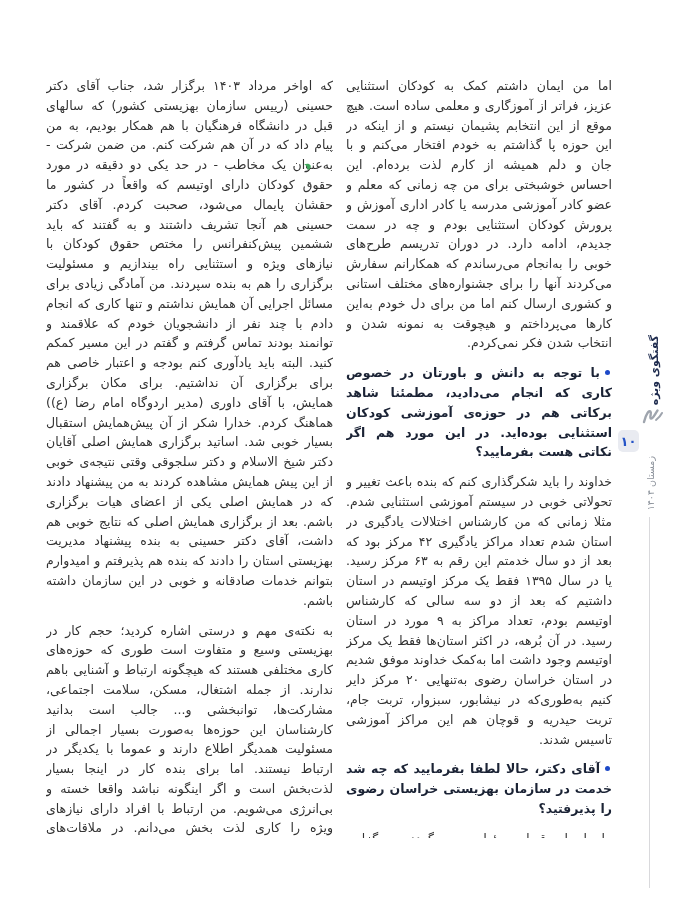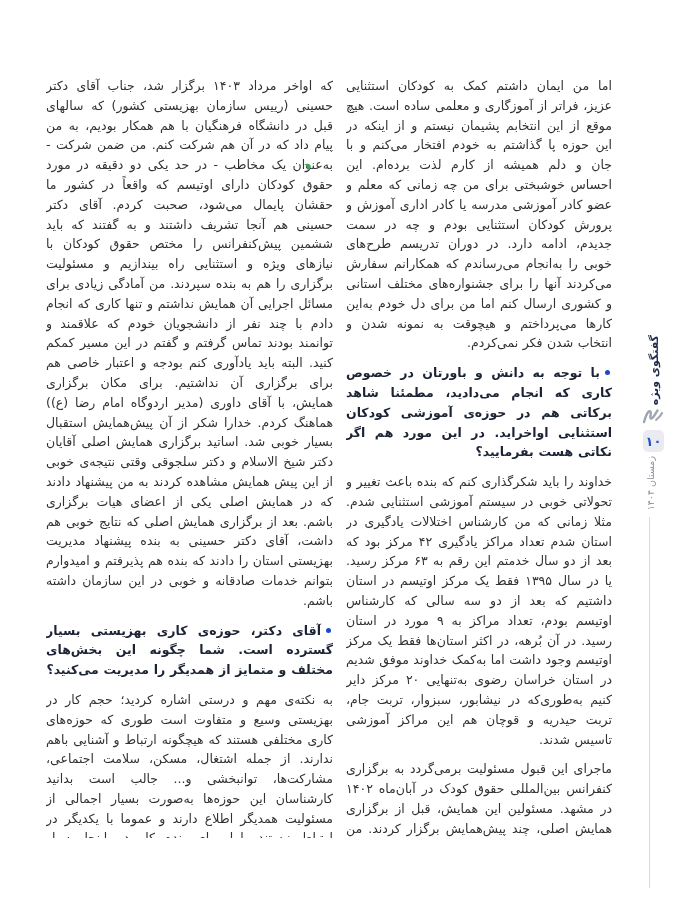--- a/index.html
+++ b/index.html
@@ -26,21 +26,21 @@
   }
 
   
   .v-label{
     position:absolute;top:335px;right:52px;transform-origin:top right;
     transform:rotate(-90deg);white-space:nowrap;direction:rtl;
     font-size:11px;font-weight:bold;color:#1e2b4e;letter-spacing:0;
   }
   .logo-wrap{position:absolute;left:642px;top:404px;width:22px;height:24px;}
   .page-badge{
-    position:absolute;left:643px;top:430px;width:21px;height:22px;
+    position:absolute;left:618px;top:430px;width:21px;height:22px;
     background:#e9ebf1;border-radius:5px;display:flex;align-items:center;
     justify-content:center;font-size:13px;font-weight:bold;color:#2453c7;
   }
   .v-date{
     position:absolute;top:456px;right:55px;transform-origin:top right;
     transform:rotate(-90deg);white-space:nowrap;direction:rtl;
     font-size:9.5px;color:#8d939c;
   }
   .side-rule{
     position:absolute;left:649px;top:517px;width:1px;height:371px;
@@ -50,28 +50,28 @@
   
   .green-mark{position:absolute;left:303px;top:156px;width:9px;height:10px;}
 </style>
 </head>
 <body>
 
 <div class="page">
 
   <div class="col col-right">
     <p class="para">اما من ایمان داشتم کمک به کودکان استثنایی عزیز، فراتر از آموزگاری و معلمی ساده است. هیچ موقع از این انتخابم پشیمان نیستم و از اینکه در این حوزه پا گذاشتم به خودم افتخار می‌کنم و با جان و دلم همیشه از کارم لذت برده‌ام. این احساس خوشبختی برای من چه زمانی که معلم و عضو کادر آموزشی مدرسه یا کادر اداری آموزش و پرورش کودکان استثنایی بودم و چه در سمت جدیدم، ادامه دارد. در دوران تدریسم طرح‌های خوبی را به‌انجام می‌رساندم که همکارانم سفارش می‌کردند آنها را برای جشنواره‌های مختلف استانی و کشوری ارسال کنم اما من برای دل خودم به‌این کارها می‌پرداختم و هیچوقت به نمونه شدن و انتخاب شدن فکر نمی‌کردم.</p>
-    <p class="para question"><span class="bullet"></span><span>با توجه به دانش و باورتان در خصوص کاری که انجام می‌دادید، مطمئنا شاهد برکاتی هم در حوزه‌ی آموزشی کودکان استثنایی اواخر‌اید. در این مورد هم اگر نکاتی هست بفرمایید؟</span></p>
+    <p class="para question"><span class="bullet"></span><span>با توجه به دانش و باورتان در خصوص کاری که انجام می‌دادید، مطمئنا شاهد برکاتی هم در حوزه‌ی آموزشی کودکان استثنایی بوده‌اید. در این مورد هم اگر نکاتی هست بفرمایید؟</span></p>
     <p class="para">خداوند را باید شکرگذاری کنم که بنده باعث تغییر و تحولاتی خوبی در سیستم آموزشی استثنایی شدم. مثلا زمانی که من کارشناس اختلالات یادگیری در استان شدم تعداد مراکز یادگیری ۴۲ مرکز بود که بعد از دو سال خدمتم این رقم به ۶۳ مرکز رسید. یا در سال ۱۳۹۵ فقط یک مرکز اوتیسم در استان داشتیم که بعد از دو سه سالی که کارشناس اوتیسم بودم، تعداد مراکز به ۹ مورد در استان رسید. در آن بُرهه، در اکثر استان‌ها فقط یک مرکز اوتیسم وجود داشت اما به‌کمک خداوند موفق شدیم در استان خراسان رضوی به‌تنهایی ۲۰ مرکز دایر کنیم به‌طوری‌که در نیشابور، سبزوار، تربت جام، تربت حیدریه و قوچان هم این مراکز آموزشی تاسیس شدند.</p>
+    <p class="para question"><span class="bullet"></span><span>آقای دکتر، حالا لطفا بفرمایید که چه شد خدمت در سازمان بهزیستی خراسان رضوی را پذیرفتید؟</span></p>
     <p class="para">ماجرای این قبول مسئولیت برمی‌گردد به برگزاری کنفرانس بین‌المللی حقوق کودک در آبان‌ماه ۱۴۰۲ در مشهد. مسئولین این همایش، قبل از برگزاری همایش اصلی، چند پیش‌همایش برگزار کردند. من به‌صورت اتفاقی در یکی از جلسات این پیش‌همایش‌ها که در هتل هما برگزار می‌شد، شرکت کردم. برای پیش‌همایش بعدی</p>
   </div>
 
   <div class="col col-left">
     <p class="para">که اواخر مرداد ۱۴۰۳ برگزار شد، جناب آقای دکتر حسینی (رییس سازمان بهزیستی کشور) که سالهای قبل در دانشگاه فرهنگیان با هم همکار بودیم، به من پیام داد که در آن هم شرکت کنم. من ضمن شرکت - به‌عنوان یک مخاطب - در حد یکی دو دقیقه در مورد حقوق کودکان دارای اوتیسم که واقعاً در کشور ما حقشان پایمال می‌شود، صحبت کردم. آقای دکتر حسینی هم آنجا تشریف داشتند و به گفتند که باید ششمین پیش‌کنفرانس را مختص حقوق کودکان با نیازهای ویژه و استثنایی راه بیندازیم و مسئولیت برگزاری را هم به بنده سپردند. من آمادگی زیادی برای مسائل اجرایی آن همایش نداشتم و تنها کاری که انجام دادم با چند نفر از دانشجویان خودم که علاقمند و توانمند بودند تماس گرفتم و گفتم در این مسیر کمکم کنید. البته باید یادآوری کنم بودجه و اعتبار خاصی هم برای برگزاری آن نداشتیم. برای مکان برگزاری همایش، با آقای داوری (مدیر اردوگاه امام رضا (ع)) هماهنگ کردم. خدارا شکر از آن پیش‌همایش استقبال بسیار خوبی شد. اساتید برگزاری همایش اصلی آقایان دکتر شیخ الاسلام و دکتر سلجوقی وقتی نتیجه‌ی خوبی از این پیش همایش مشاهده کردند به من پیشنهاد دادند که در همایش اصلی یکی از اعضای هیات برگزاری باشم. بعد از برگزاری همایش اصلی که نتایج خوبی هم داشت، آقای دکتر حسینی به بنده پیشنهاد مدیریت بهزیستی استان را دادند که بنده هم پذیرفتم و امیدوارم بتوانم خدمات صادقانه و خوبی در این سازمان داشته باشم.</p>
-    <p class="para question"><span class="bullet"></span><span>آقای دکتر، حوزه‌ی کاری بهزیستی بسیار گسترده است. شما چگونه این بخش‌های مختلف و متمایز از همدیگر را مدیریت می‌کنید؟</span></p>
     <p class="para">به نکته‌ی مهم و درستی اشاره کردید؛ حجم کار در بهزیستی وسیع و متفاوت است طوری که حوزه‌های کاری مختلفی هستند که هیچگونه ارتباط و آشنایی باهم ندارند. از جمله اشتغال، مسکن، سلامت اجتماعی، مشارکت‌ها، توانبخشی و... جالب است بدانید کارشناسان این حوزه‌ها به‌صورت بسیار اجمالی از مسئولیت همدیگر اطلاع دارند و عموما با یکدیگر در ارتباط نیستند. اما برای بنده کار در اینجا بسیار لذت‌بخش است و اگر اینگونه نباشد واقعا خسته و بی‌انرژی می‌شویم. من ارتباط با افراد دارای نیازهای ویژه را کاری لذت بخش می‌دانم. در ملاقات‌های عمومی وقتی می‌بینم به‌لطف خداوند گرهی از مشکلات مردم مستضعف باز می‌شود، انگیزه‌ی بیشتری برای حضور در این سازمان پیدا می‌کنم. وقتی می‌بینم خیرین عزیز</p>
   </div>
 
   <span class="green-mark">
     <svg width="9" height="10" viewBox="0 0 9 10" aria-hidden="true">
       <path d="M4.5 9 C4.6 6.2 3.4 4.6 1.2 3.6 C3.4 2.2 6.6 2.4 7.6 4.4 C8.2 6.4 6.6 8.6 4.5 9 Z" fill="#3fa75c"></path>
     </svg>
   </span>
 
   <div class="v-label">گفتگوی ویژه</div>

